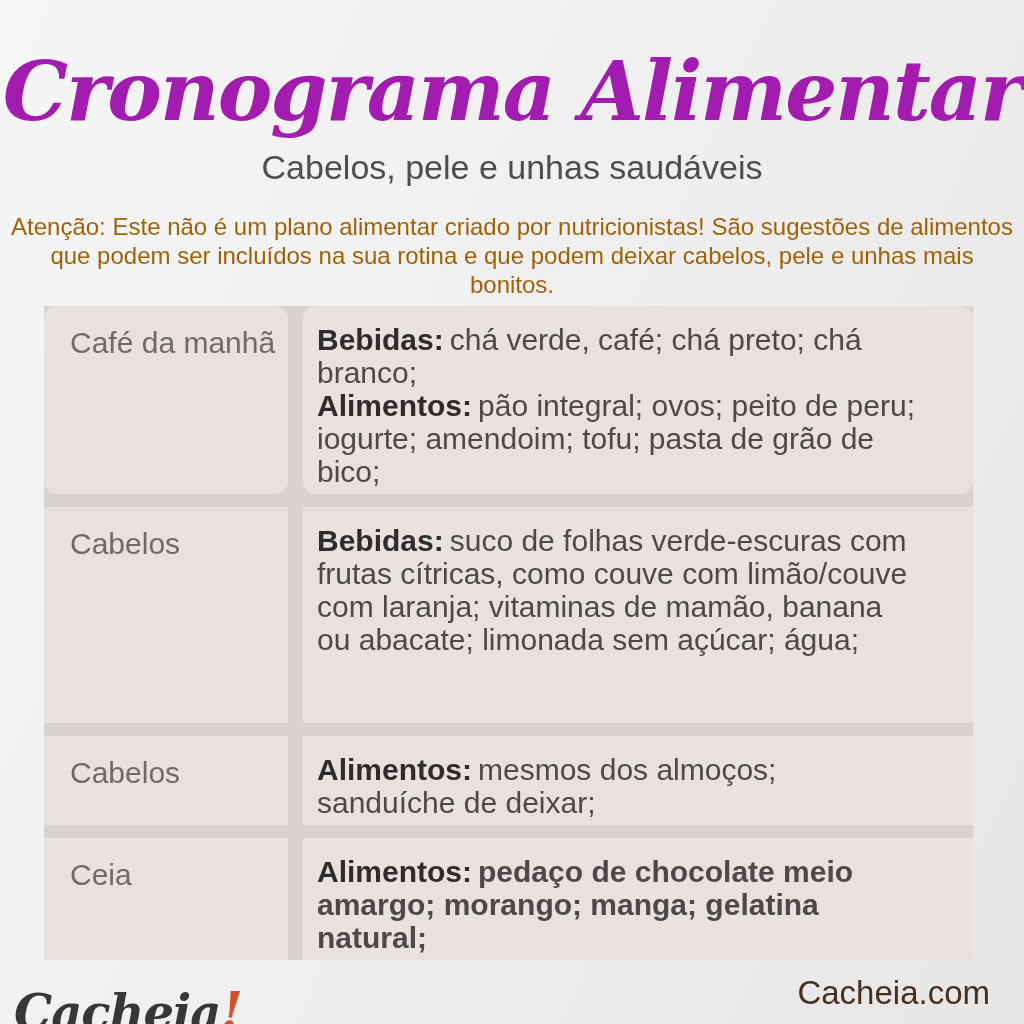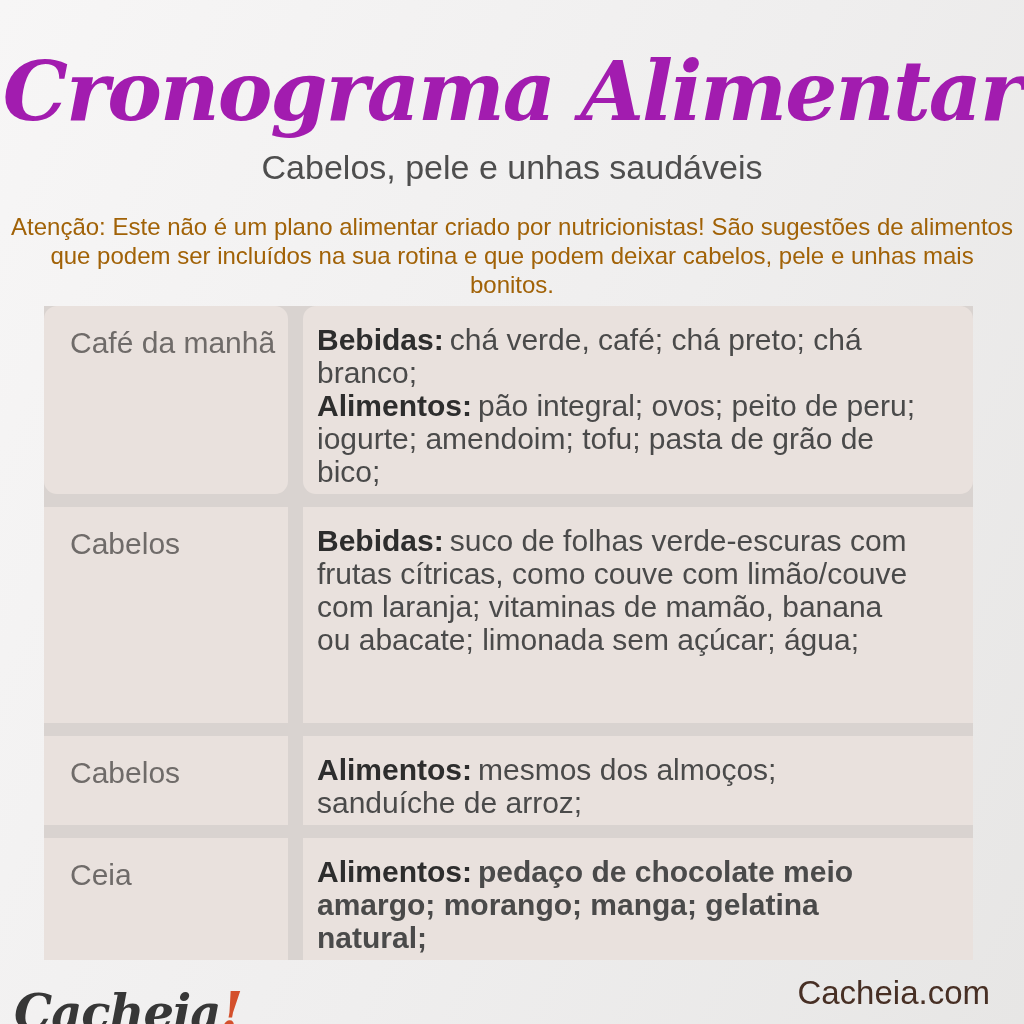--- a/index.html
+++ b/index.html
@@ -75,21 +75,21 @@
     <div class="cell content r1">
       <p class="entry"><strong>Bebidas:</strong><span>chá verde, café; chá preto; chá branco;</span></p>
       <p class="entry"><strong>Alimentos:</strong><span>pão integral; ovos; peito de peru; iogurte; amendoim; tofu; pasta de grão de bico;</span></p>
     </div>
     <div class="cell meal r3"><span>Cabelos</span></div>
     <div class="cell content r3">
       <p class="entry"><strong>Bebidas:</strong><span>suco de folhas verde-escuras com frutas cítricas, como couve com limão/couve com laranja; vitaminas de mamão, banana ou abacate; limonada sem açúcar; água;</span></p>
     </div>
     <div class="cell meal r4"><span>Cabelos</span></div>
     <div class="cell content r4">
-      <p class="entry"><strong>Alimentos:</strong><span>mesmos dos almoços; sanduíche de arroz;</span></p>
+      <p class="entry"><strong>Alimentos:</strong><span>mesmos dos almoços; sanduíche de deixar;</span></p>
     </div>
     <div class="cell meal r5"><span>Ceia</span></div>
     <div class="cell content r5">
       <p class="entry"><strong>Alimentos:</strong><span>pedaço de chocolate meio amargo; morango; manga; gelatina natural;</span></p>
     </div>
   </div>
 
 <div class="logo"><span>Cacheia</span><span class="bang">!</span></div>
 
 <div class="website">Cacheia.com</div>

